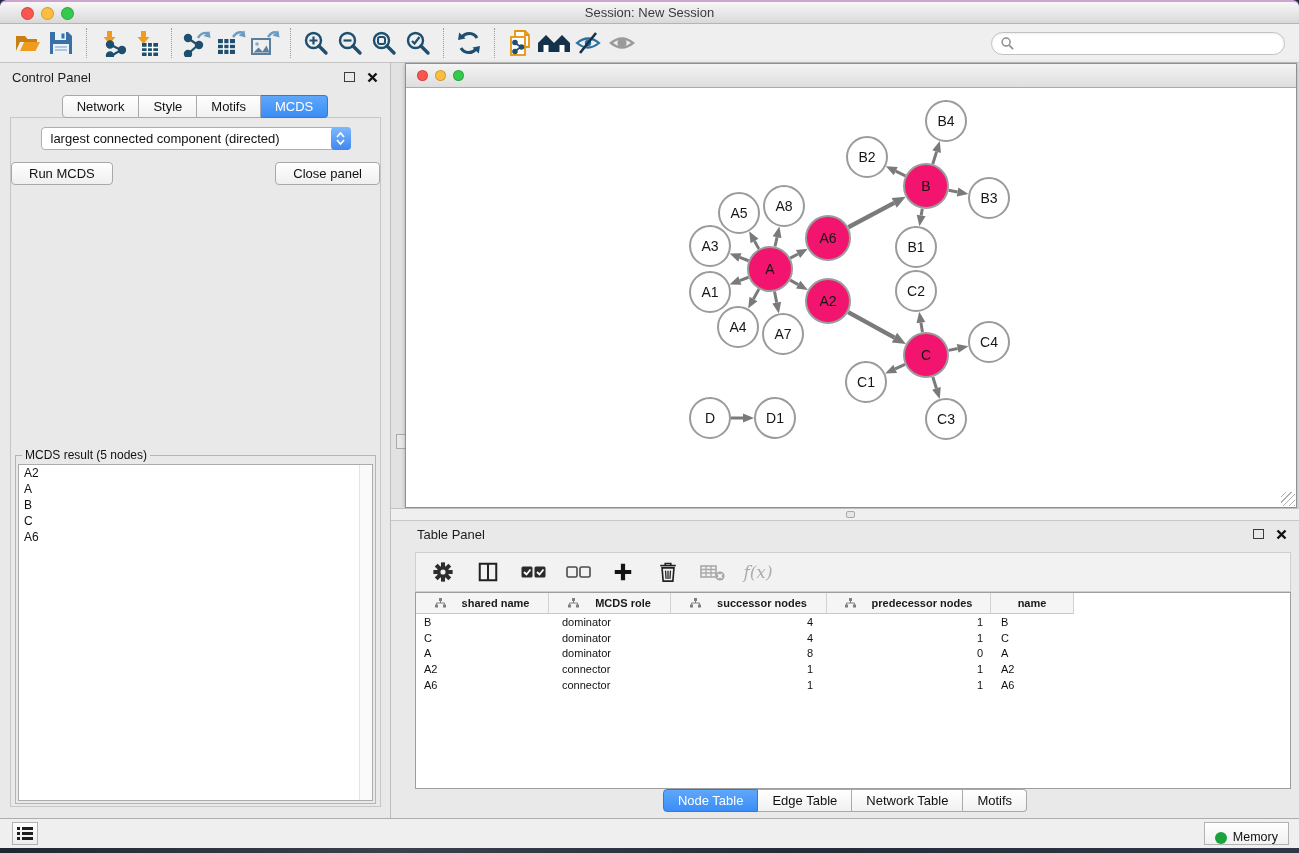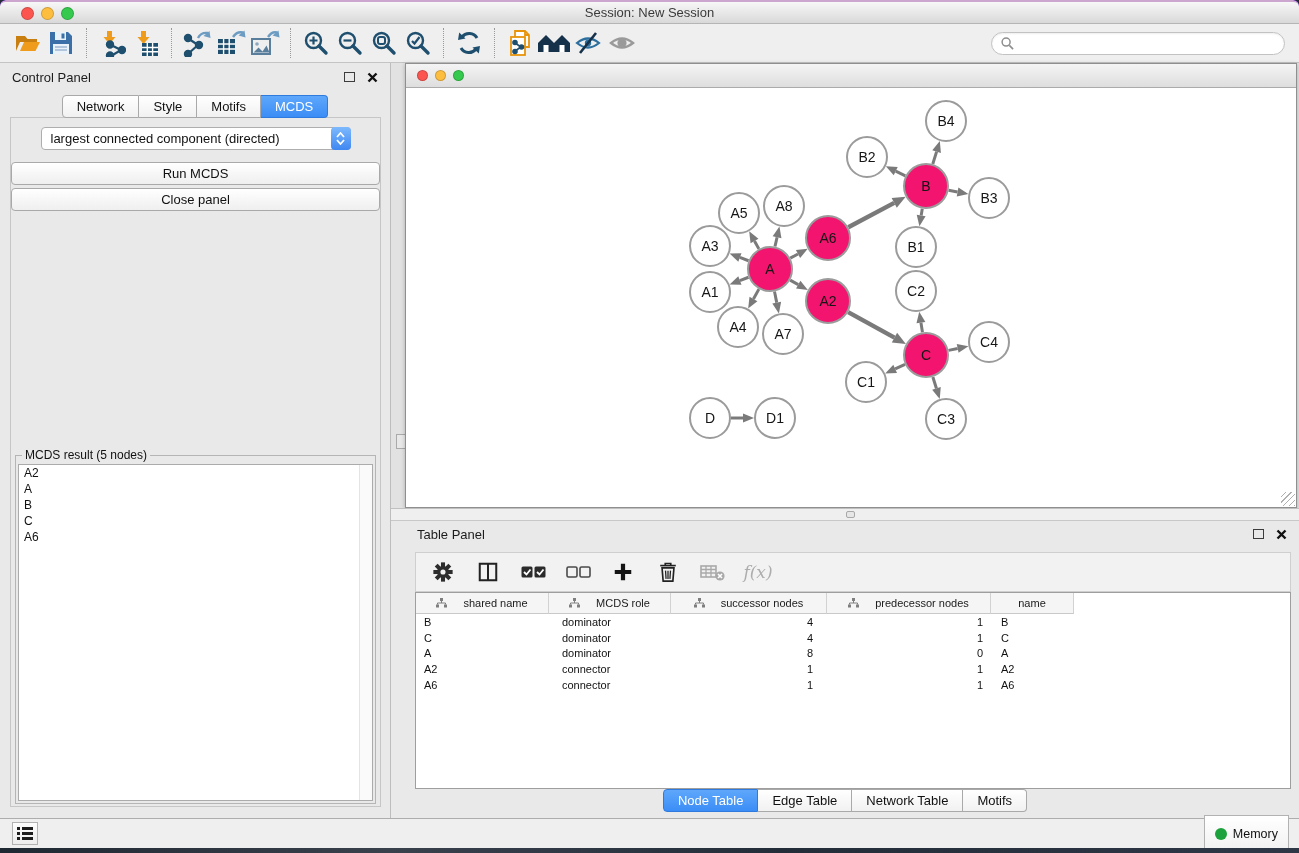--- a/index.html
+++ b/index.html
@@ -38,21 +38,21 @@
     border:1px solid #a9a9a9;border-left-width:0;display:flex;align-items:center;}
   .seg:first-child{border-left-width:1px;border-radius:4px 0 0 4px;}
   .seg:last-child{border-radius:0 4px 4px 0;}
   .seg.active{background:linear-gradient(#5ea7fb,#3b8df6);border-color:#2f7add;color:#fff;}
   .cp-body{position:absolute;left:10px;right:9px;top:54px;bottom:11px;border:1px solid #c6c6c6;background:#e9e9e9;}
   .opt-label{text-align:center;margin-top:19px;font-size:13px;color:#111;}
   .opt-select{position:relative;width:310px;height:23px;margin:9px auto 0;background:#fff;border:1px solid #aeaeae;
     border-radius:4px;font-size:13px;color:#111;line-height:21px;padding-left:9px;}
   .stepper{position:absolute;right:-1px;top:-1px;width:20px;height:23px;border-radius:4px;
     background:linear-gradient(#7db9fd,#3f87f2);display:flex;flex-direction:column;align-items:center;justify-content:center;gap:1px;}
-  .btn-row{display:flex;justify-content:space-between;gap:3px;margin-top:12px;flex-direction:column;}
+  .btn-row{display:flex;justify-content:space-between;gap:10px;margin-top:12px;}
   .pbtn{height:23px;padding:0 17px;font-size:13px;color:#111;background:linear-gradient(#ffffff,#efefef);
     border:1px solid #a9a9a9;border-radius:4px;}
   .result-fs{position:absolute;left:4px;right:4px;top:330px;bottom:2px;border:1px solid #b5b5b5;margin:0;padding:2px;}
   .result-fs legend{font-size:12px;color:#111;padding:0 3px;margin-left:4px;}
   .listbox{position:relative;width:100%;height:100%;background:#fff;border:1px solid #ababab;overflow:hidden;}
   .listbox .vscroll{position:absolute;right:0;top:0;bottom:0;width:13px;background:#fafafa;border-left:1px solid #e4e4e4;}
   .list-item{font-size:12px;color:#111;padding:1.5px 0 1.5px 5px;line-height:13px;}
 
   
   .rside{position:absolute;left:391px;top:0;right:0;bottom:0;}
@@ -75,37 +75,37 @@
   
   .tpanel{position:absolute;left:0;right:0;top:458px;bottom:0;background:#e9e9e9;}
   .tpanel .panel-head{padding:0 12px 0 26px;height:26px;}
   .tp-toolbar{position:absolute;left:24px;right:8px;top:31px;height:40px;background:#f2f2f2;border:1px solid #cfcfcf;
     display:flex;align-items:center;gap:19px;padding:0 14px;}
   .tp-toolbar .tbtn{width:26px;height:26px;}
   .fx{font:italic 17px "DejaVu Serif",serif;color:#adadad;}
   .tp-table{position:absolute;left:24px;right:8px;top:71px;height:197px;background:#fff;border:1px solid #9e9e9e;overflow:hidden;}
   .thead{display:flex;height:21px;font-size:11px;color:#1a1a1a;}
   .th{display:flex;align-items:center;justify-content:center;gap:16px;background:#f5f5f5;
-    border-right:1px solid #d2d2d2;border-bottom:1px solid #c9c9c9;}
+    border-right:1px solid #d2d2d2;border-bottom:1px solid #c9c9c9;font-weight:bold;}
   .th:last-child{background:#fff;border-right:none;border-bottom:none;flex:1;}
   .trow{display:flex;height:15.8px;font-size:11px;color:#111;align-items:center;}
   .td{overflow:hidden;white-space:nowrap;}
   .c0{width:133px;padding-left:8px;} .c1{width:122px;padding-left:13px;}
   .c2{width:156px;text-align:right;padding-right:14px;} .c3{width:164px;text-align:right;padding-right:8px;}
   .c4{width:83px;padding-left:10px;} .cfill{flex:1;}
   .th.c0,.th.c1,.th.c2,.th.c3,.th.c4{padding:0;text-align:center;}
   .tp-tabs{position:absolute;left:0;right:0;bottom:6px;display:flex;justify-content:center;}
 
   
   .statusbar{position:absolute;left:0;top:818px;width:1299px;height:30px;background:#efefef;border-top:1px solid #adadad;
     display:flex;align-items:center;padding:0 8px;}
   .sbtn{width:26px;height:23px;border:1px solid #b2b2b2;background:linear-gradient(#fdfdfd,#ededed);
     display:flex;align-items:center;justify-content:center;margin-left:4px;}
-  .membtn{margin-left:auto;height:37px;border:1px solid #b2b2b2;background:linear-gradient(#ffffff,#f1f1f1);
-    display:flex;align-items:center;gap:6px;padding:0 10px;font-size:12.5px;color:#111;margin-right:2px;}
+  .membtn{margin-left:auto;height:23px;border:1px solid #b2b2b2;background:linear-gradient(#ffffff,#f1f1f1);
+    display:flex;align-items:flex-end;gap:6px;padding:0 10px;font-size:12.5px;color:#111;margin-right:2px;}
   .memdot{width:12px;height:12px;border-radius:50%;background:#1ca23c;}
   .desktop-strip{position:absolute;left:0;top:848px;width:1299px;height:5px;
     background:linear-gradient(90deg,#1e2832,#39414d 30%,#232d3a 60%,#2e3745);}
 </style>
 </head>
 <body>
 
 <div class="app">
 
   <div class="titlebar">

